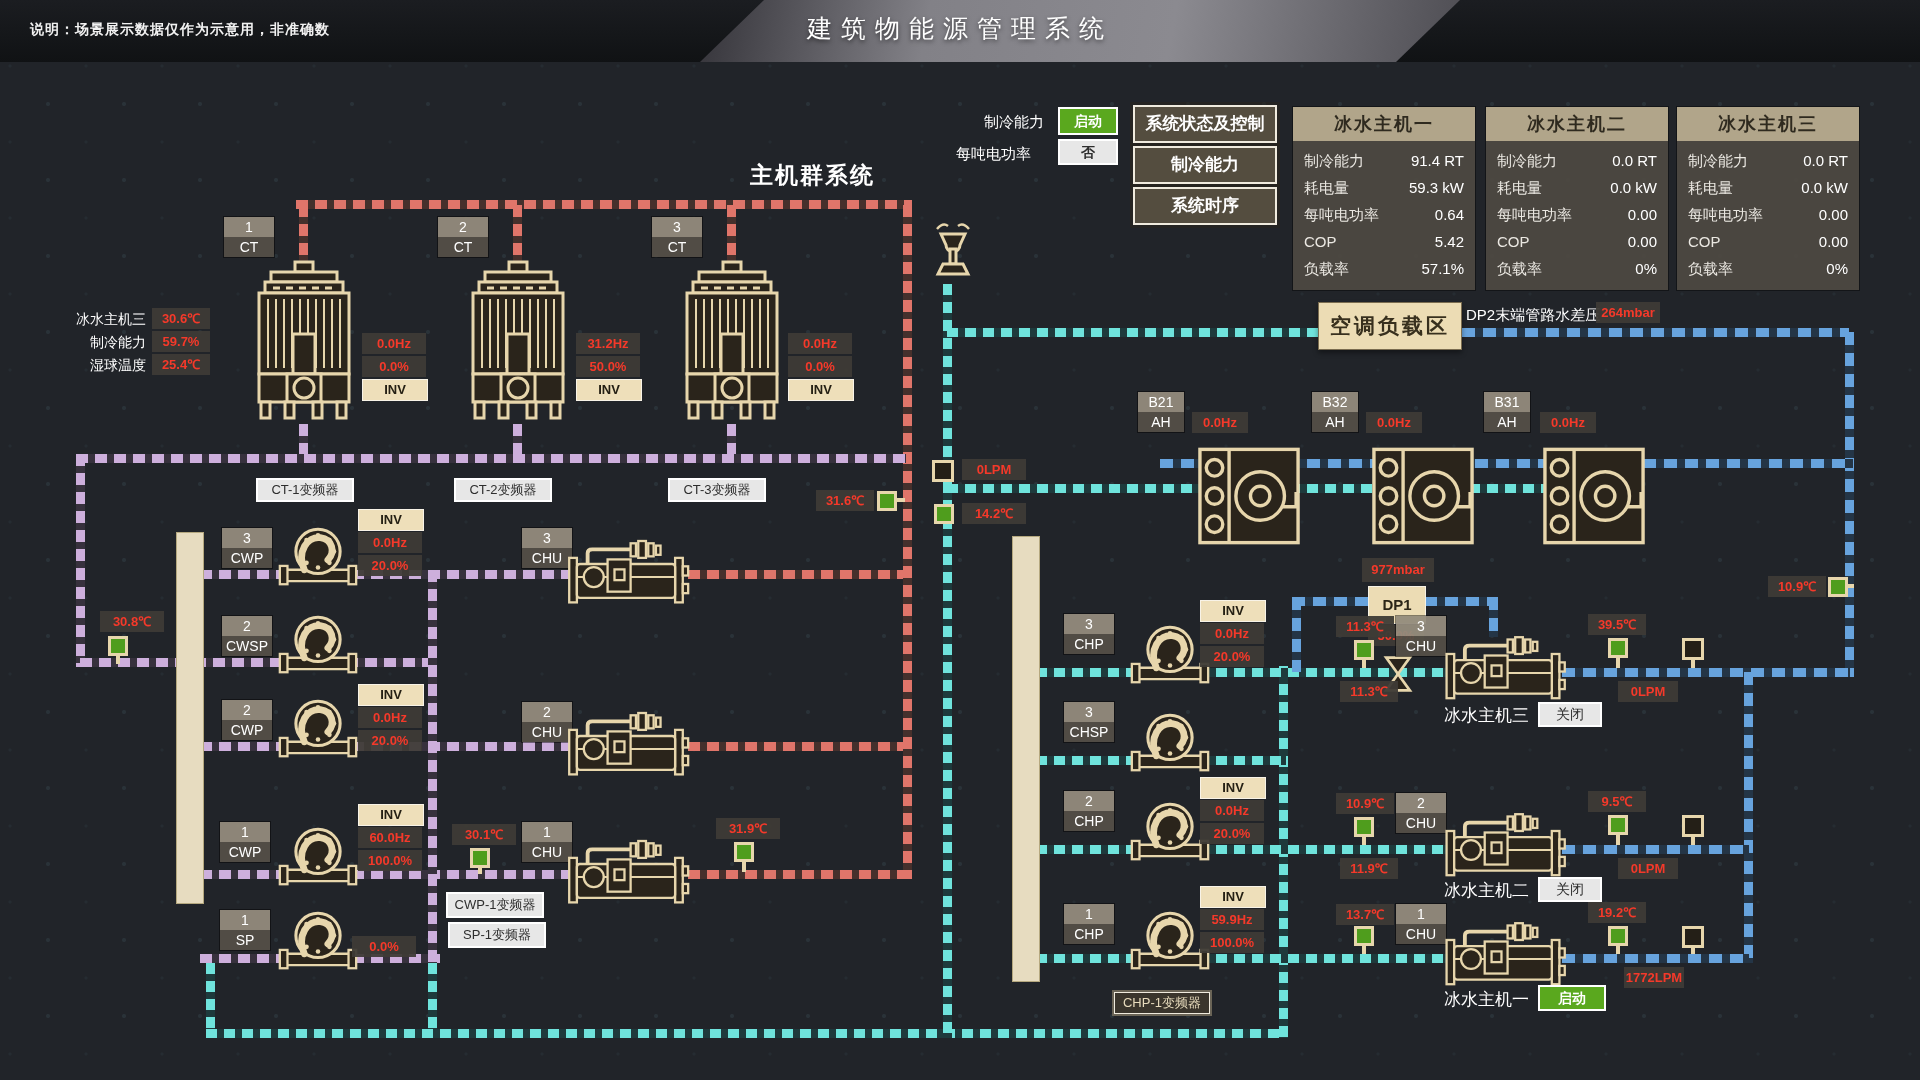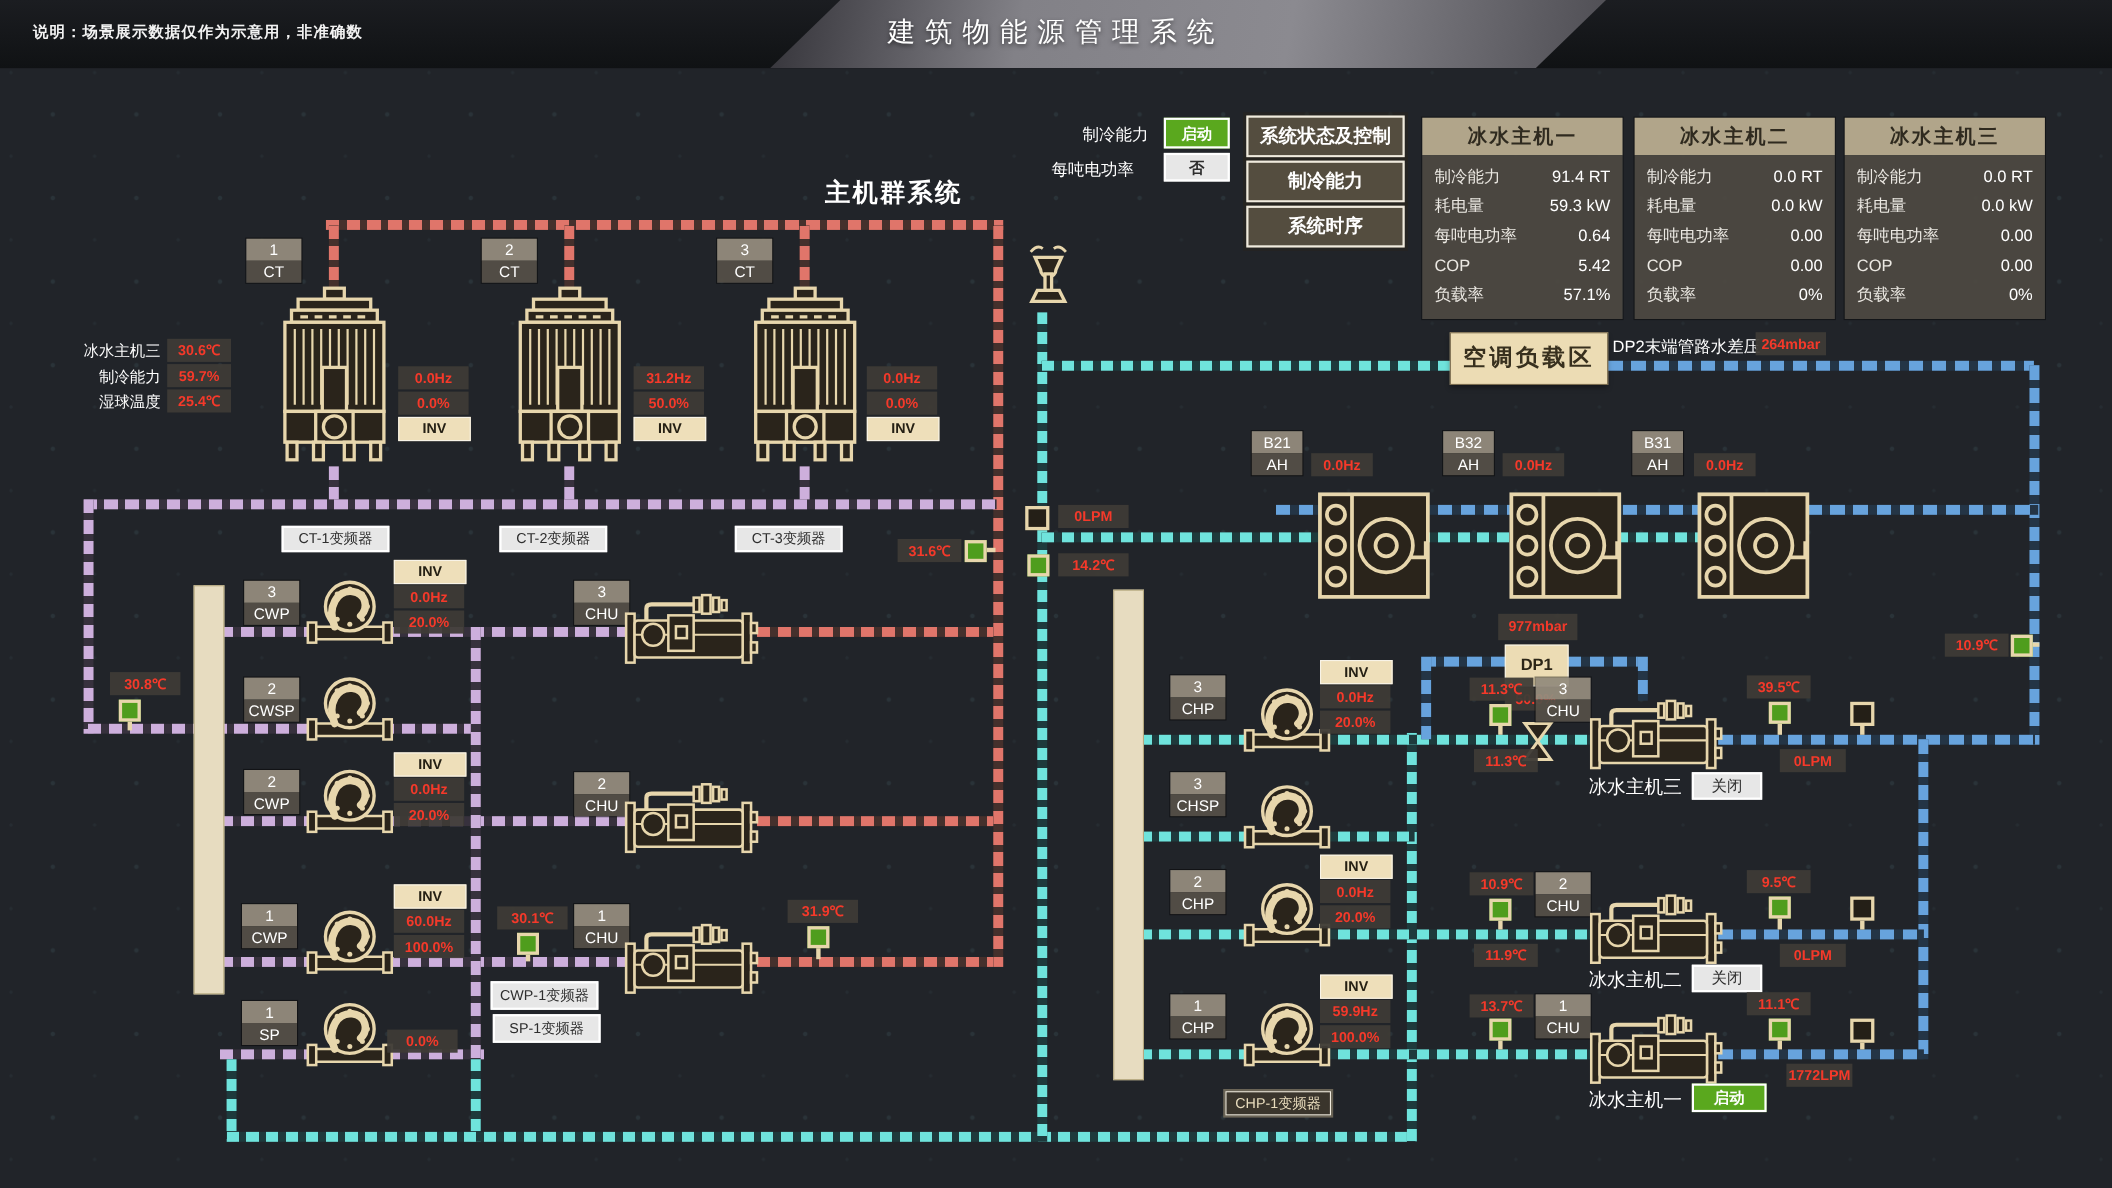--- a/index.html
+++ b/index.html
@@ -533,21 +533,21 @@
 <div class="vr" style="left:1336px;top:904px;width:58px">13.7℃</div>
 <div class="sensG" style="left:1354px;top:926px"></div>
 <div class="stem" style="left:1362px;top:946px;width:4px;height:8px"></div>
 <div class="chip2" style="left:1396px;top:904px">
       <div class="a">1</div>
       <div class="b">CHU</div>
     </div>
 <svg class="eq" style="left:1442px;top:923px" width="122" height="66" viewBox="0 0 160 86">
       <use href="#chiller"></use>
     </svg>
-<div class="vr" style="left:1588px;top:902px;width:58px">11.1℃</div>
+<div class="vr" style="left:1588px;top:902px;width:58px">19.2℃</div>
 <div class="sensG" style="left:1608px;top:926px"></div>
 <div class="stem" style="left:1616px;top:946px;width:4px;height:8px"></div>
 <div class="vr" style="left:1624px;top:967px;width:60px">1772LPM</div>
 <div class="sensD" style="left:1682px;top:926px"></div>
 <div class="stem" style="left:1691px;top:948px;width:4px;height:6px"></div>
 <div class="name" style="left:1444px;top:988px;width:96px">冰水主机一</div>
 <div class="btnG" style="left:1538px;top:985px;width:64px;height:22px;line-height:22px">启动</div>
 
 </div>
 

